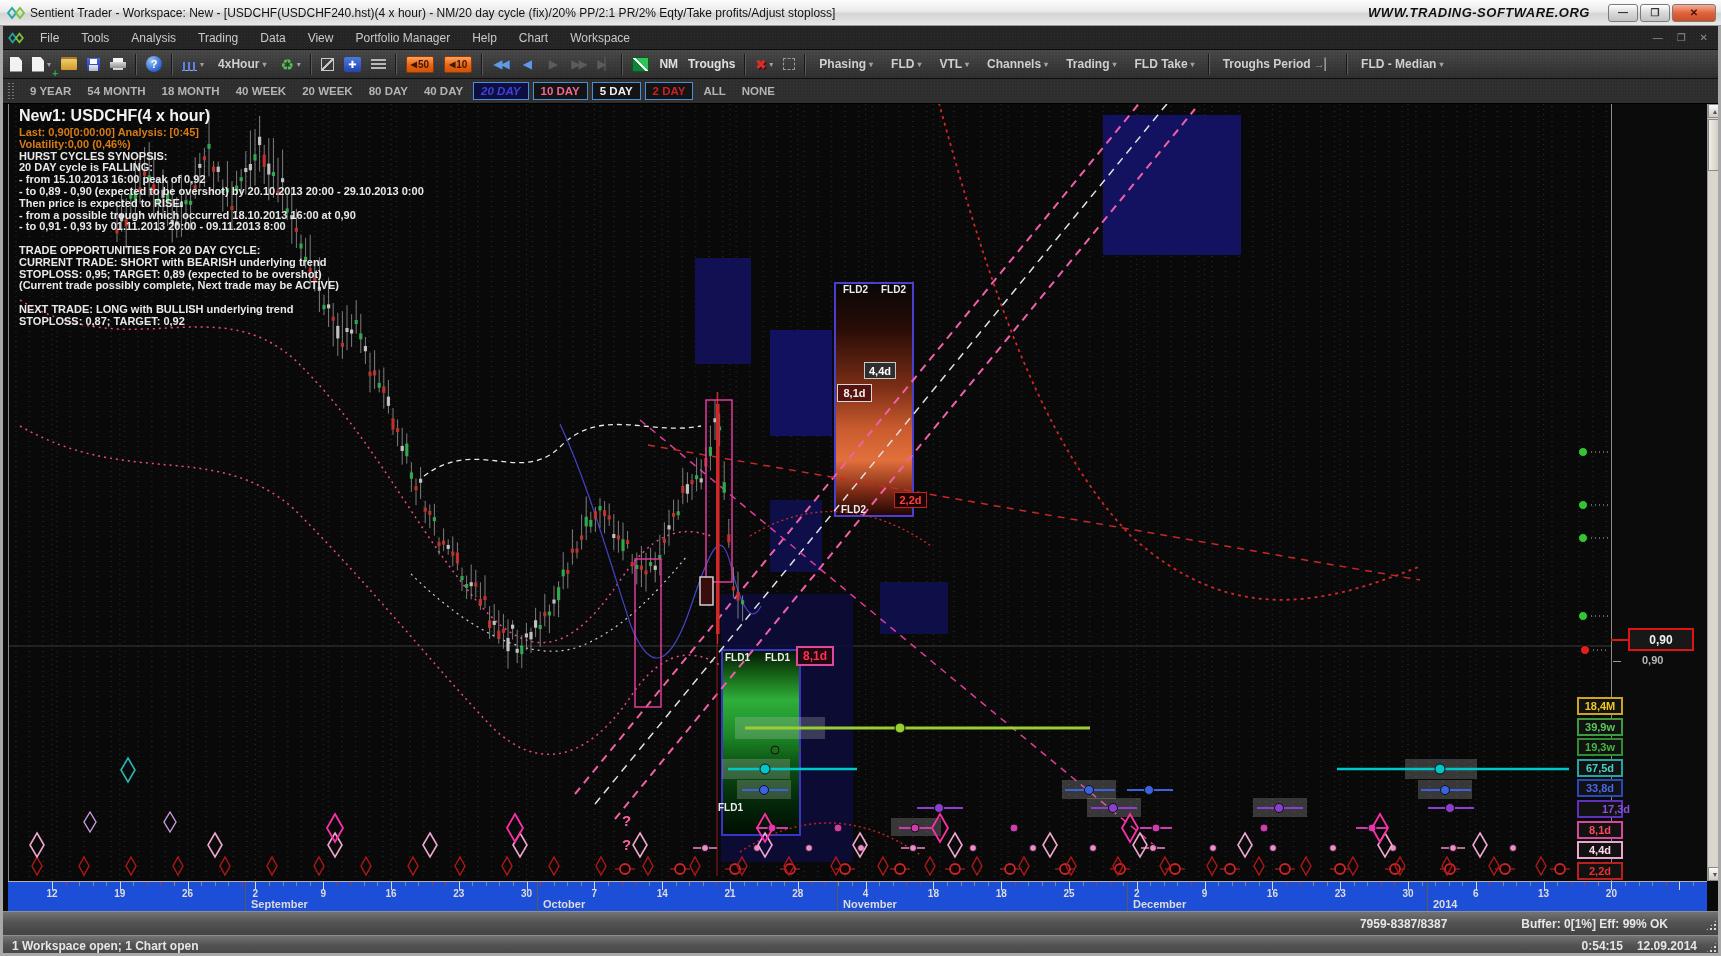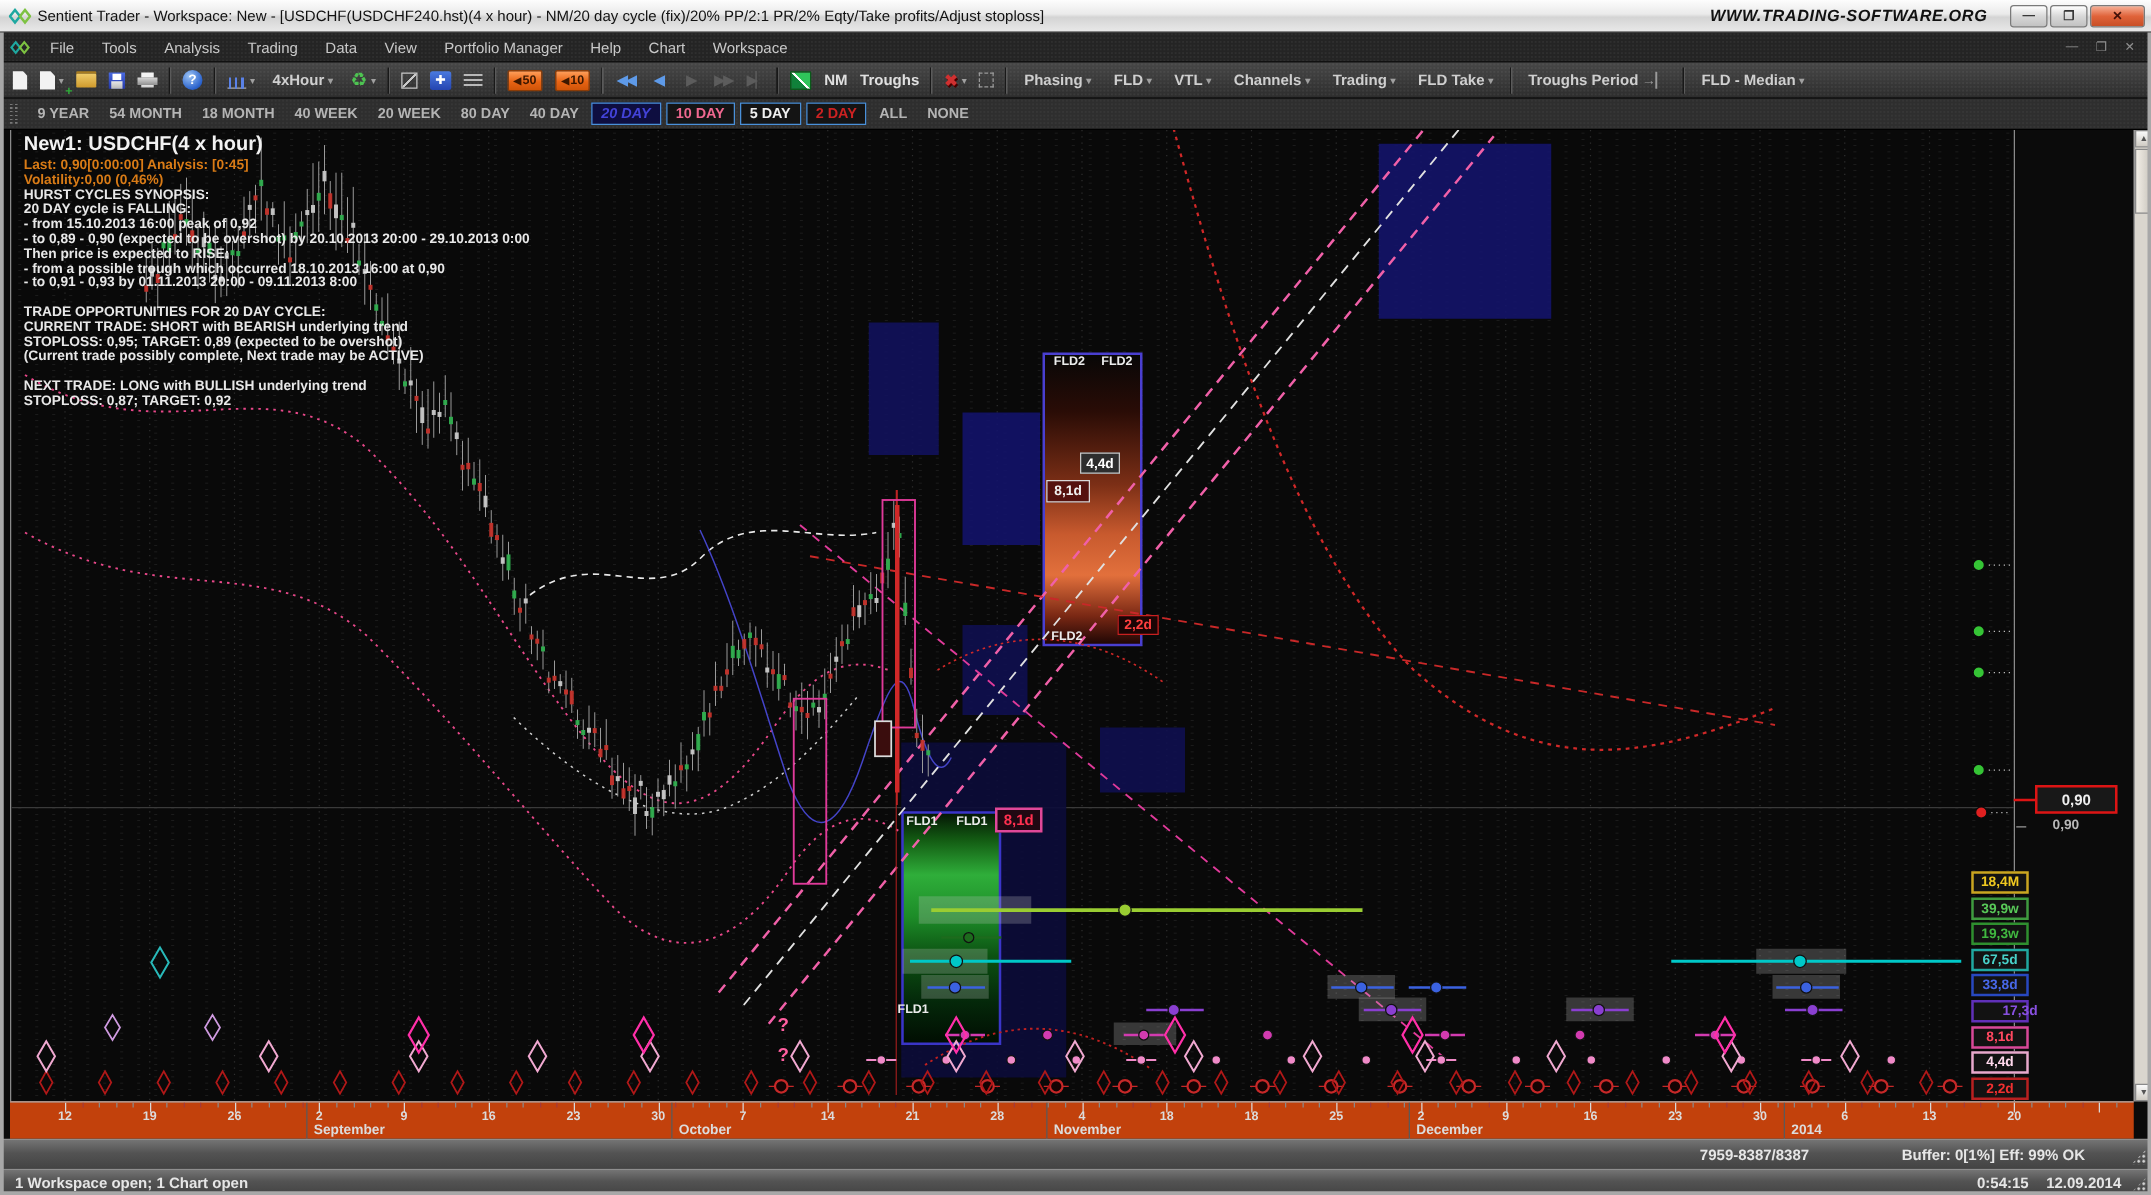--- a/index.html
+++ b/index.html
@@ -133,21 +133,21 @@
     border:2px solid; display:flex; align-items:center; justify-content:center;
     font-size:11px; font-weight:bold; }
 
   
   .logo { position:absolute; left:1612px; top:788px; width:106px; text-align:center; }
   .logo .l1 { color:#d6d6d6; font-size:14px; font-weight:bold; letter-spacing:3px; }
   .logo .l2 { color:#2c2c2c; font-size:21px; font-weight:bold; letter-spacing:3px;
     -webkit-text-stroke:1px #8a8a8a; margin-top:-2px; }
 
   
-  .xaxis { position:absolute; left:8px; top:881px; width:1699px; height:30px; background:#c2410c;
+  .xaxis { position:absolute; left:8px; top:881px; width:1699px; height:30px; background:#1d4ed8;
     border-top:1px solid #b0b0b0; overflow:hidden; }
   .tick { position:absolute; top:0; width:1px; }
   .ticklbl { position:absolute; top:6px; transform:translateX(-50%); color:#dcdcdc;
     font-size:10px; font-weight:bold; }
   .monthsep { position:absolute; top:0; width:1px; height:30px; background:#5a5a5a; }
   .monthlbl { position:absolute; top:16px; color:#dcdcdc; font-size:11px; font-weight:bold; }
 
   
   .sbar { position:absolute; left:0; width:1721px;
     background:linear-gradient(#747474,#535353 45%,#434343);

